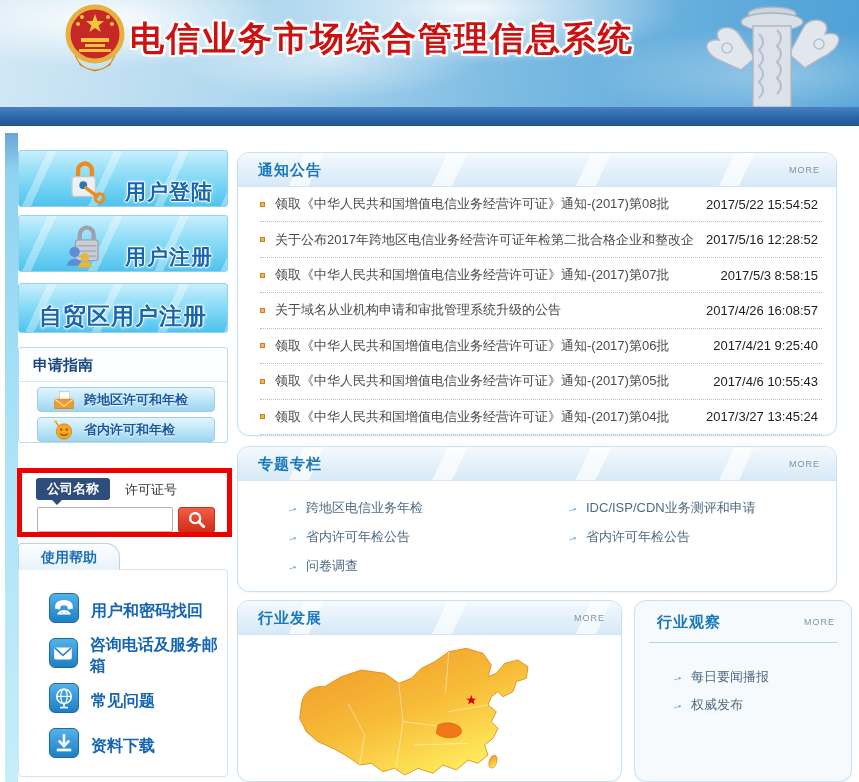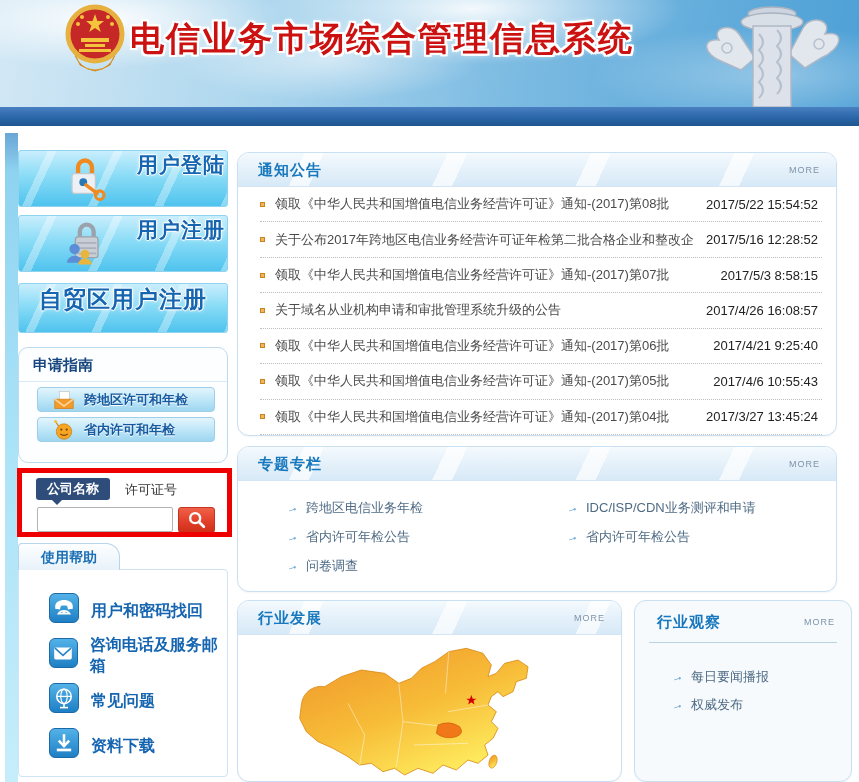--- a/index.html
+++ b/index.html
@@ -25,31 +25,31 @@
     background:linear-gradient(180deg,#4a80c2 0%,#2a66a8 55%,#1f568f 100%); }
 
   .left-strip { position:absolute; left:5px; top:133px; width:13px; height:649px;
     background:linear-gradient(180deg,#6aa6d6 0%,#8fd3f0 6%,#a9e2f7 45%,#c6edfa 100%); }
 
   
   .side-btn { position:absolute; left:18px; width:210px; border-radius:3px; overflow:hidden;
     background:
       repeating-linear-gradient(115deg, rgba(255,255,255,0) 0 26px, rgba(255,255,255,.35) 26px 34px, rgba(255,255,255,0) 34px 60px),
       linear-gradient(180deg,#c9eefd 0%,#8adcf6 45%,#4fc3ee 100%);
-    border:1px solid #8ed4ef; display:flex; align-items:flex-start; cursor:pointer;gap:12px; }
+    border:1px solid #8ed4ef; display:flex; align-items:flex-end; cursor:pointer; }
   .side-btn .lbl { font-size:21px; font-weight:bold; color:#1565b0; letter-spacing:1px;
     text-shadow:-1px 0 #fff,1px 0 #fff,0 -1px #fff,0 1px #fff,0 0 4px #fff; }
   #btn-login { top:150px; height:57px; }
   #btn-reg   { top:215px; height:57px; }
   #btn-ftz   { top:283px; height:50px; justify-content:center; }
   #btn-ftz .lbl { font-size:23px; }
   .side-btn .sicon { margin:0 14px 0 40px; }
 
-  .guide-box { position:absolute; left:18px; top:347px; width:210px; height:116px; background:#fdfeff;
-    border:1px solid #bcd9ee; border-radius:10px; }
+  .guide-box { position:absolute; left:18px; top:347px; width:210px; height:96px; background:#fdfeff;
+    border:1px solid #bcd9ee; border-radius:3px; }
   .guide-title { padding:8px 0 6px 14px; font-size:15px; font-weight:bold; color:#17477e; border-bottom:1px solid #d9e9f6; }
   .guide-btn { position:relative; margin:5px 0 0 18px; width:178px; height:25px; border-radius:4px;
     border:1px solid #9fcfe8; display:flex; align-items:center; cursor:pointer;
     background:linear-gradient(180deg,#e3f5fd 0%,#bfe7f8 50%,#9ed6f0 100%); }
   .guide-btn .glbl { font-size:13px; font-weight:bold; color:#17599f; text-shadow:0 1px 0 #fff; }
   .guide-btn .gicon { margin:0 8px 0 14px; }
 
   
   .search-area { position:absolute; left:22px; top:474px; width:204px; height:62px; }
   .tab-company { position:absolute; left:14px; top:4px; width:74px; height:22px; background:#2e4d7b; color:#fff;

